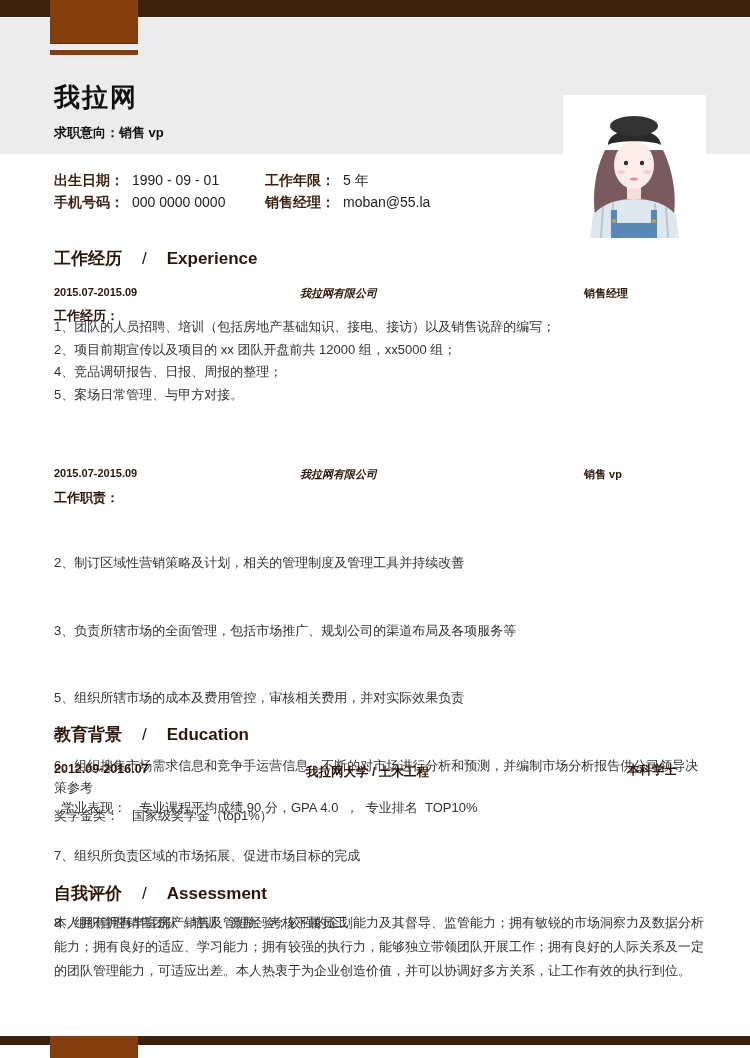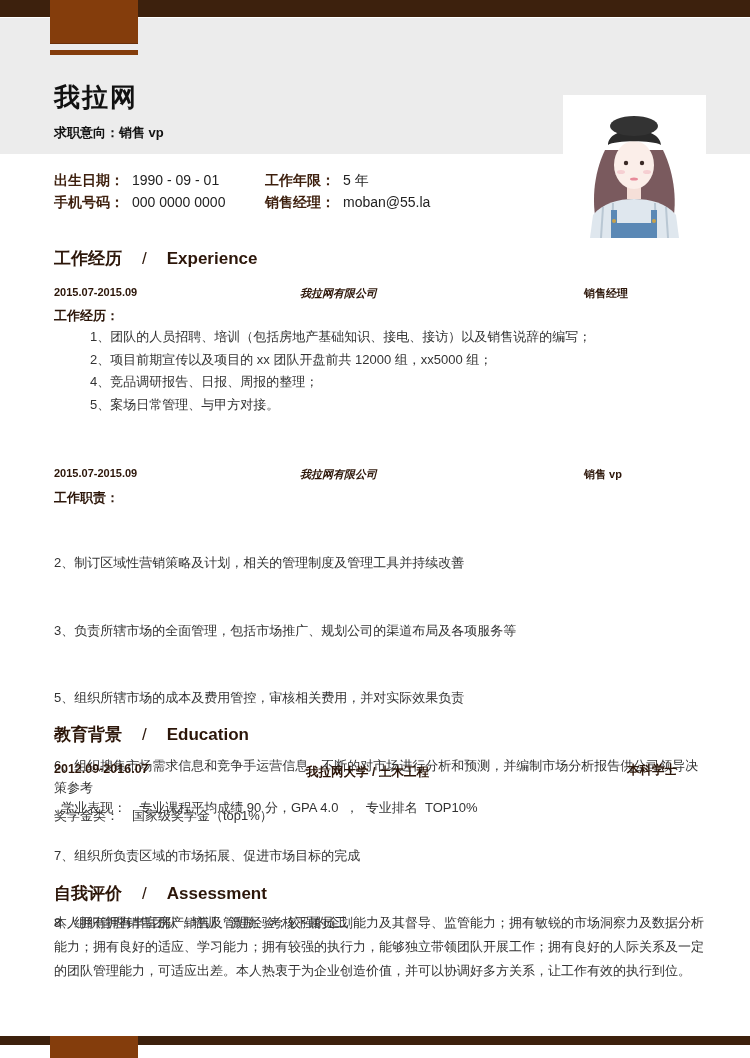--- a/index.html
+++ b/index.html
@@ -107,21 +107,21 @@
 <div class="sec-title" style="top:247px;">
   <span>工作经历</span><span class="slash">/</span><span>Experience</span>
 </div>
 
 <div class="job-row" style="top:286px;">
   <span class="date">2015.07-2015.09</span>
   <span class="company">我拉网有限公司</span>
   <span class="role">销售经理</span>
 </div>
 <div class="sub" style="top:307px;">工作经历：</div>
-<ul class="list" style="top:326px;margin-left:36px;">
+<ul class="list" style="top:316px;">
   <li>1、团队的人员招聘、培训（包括房地产基础知识、接电、接访）以及销售说辞的编写；</li>
   <li>2、项目前期宣传以及项目的 xx 团队开盘前共 12000 组，xx5000 组；</li>
   <li>4、竞品调研报告、日报、周报的整理；</li>
   <li>5、案场日常管理、与甲方对接。</li>
 </ul>
 
 <div class="job-row" style="top:467px;">
   <span class="date">2015.07-2015.09</span>
   <span class="company">我拉网有限公司</span>
   <span class="role">销售 vp</span>

